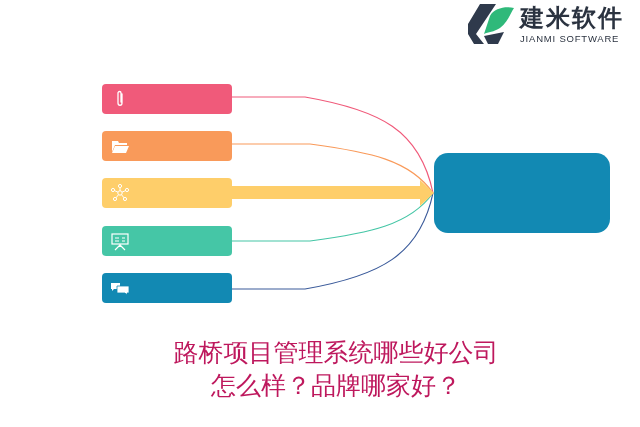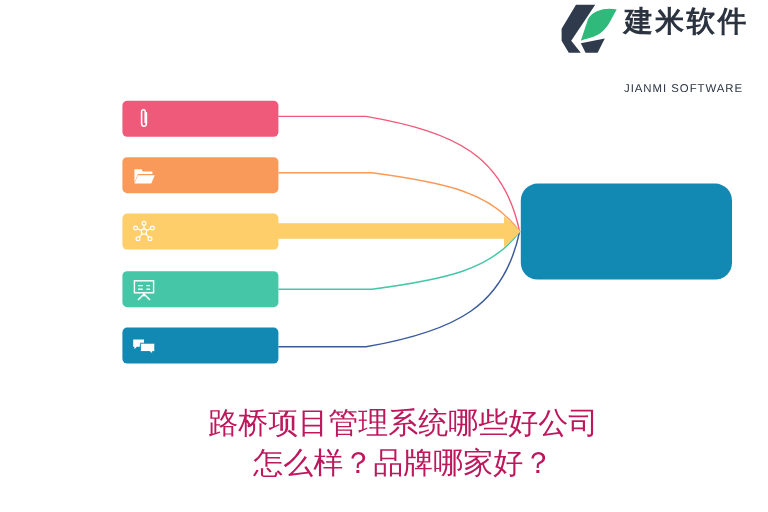--- a/index.html
+++ b/index.html
@@ -10,21 +10,21 @@
     }
     .logo { position: absolute; left: 466px; top: 2px; width: 172px; height: 44px; text-align: center; }
     .logo svg.mark { position: absolute; left: 0; top: 0; }
     .logo .cn {
       position: absolute; left: 54px; top: 0px; font-size: 24px; color: #2b3340;
       letter-spacing: 2px; font-family: "DejaVu Sans", sans-serif; font-weight: bold;
       white-space: nowrap;
     }
     .logo .en {
       position: absolute; left: 54px; top: 31px; font-size: 9.5px; color: #2b3340;
-      letter-spacing: 0.8px; font-family: "Liberation Sans", sans-serif; white-space: nowrap; margin-top: 36px;
+      letter-spacing: 0.8px; font-family: "Liberation Sans", sans-serif; white-space: nowrap;
     }
     .diagram { position: absolute; left: 0; top: 0; width: 640px; height: 427px; }
     .src-box {
       position: absolute; left: 102px; width: 130px; height: 30px; border-radius: 4px;
       display: flex; align-items: center;
     }
     .src-box .icon { margin-left: 8px; width: 20px; height: 20px; display: block; }
     .target-box {
       position: absolute; left: 434px; top: 153px; width: 176px; height: 80px;
       border-radius: 14px;

